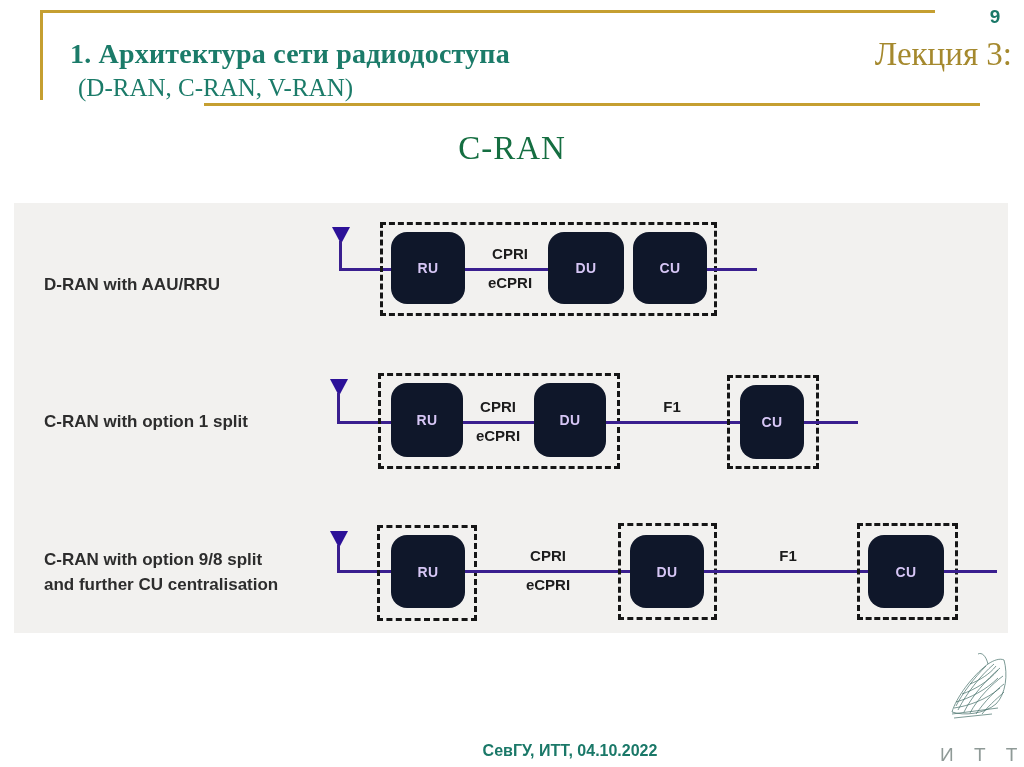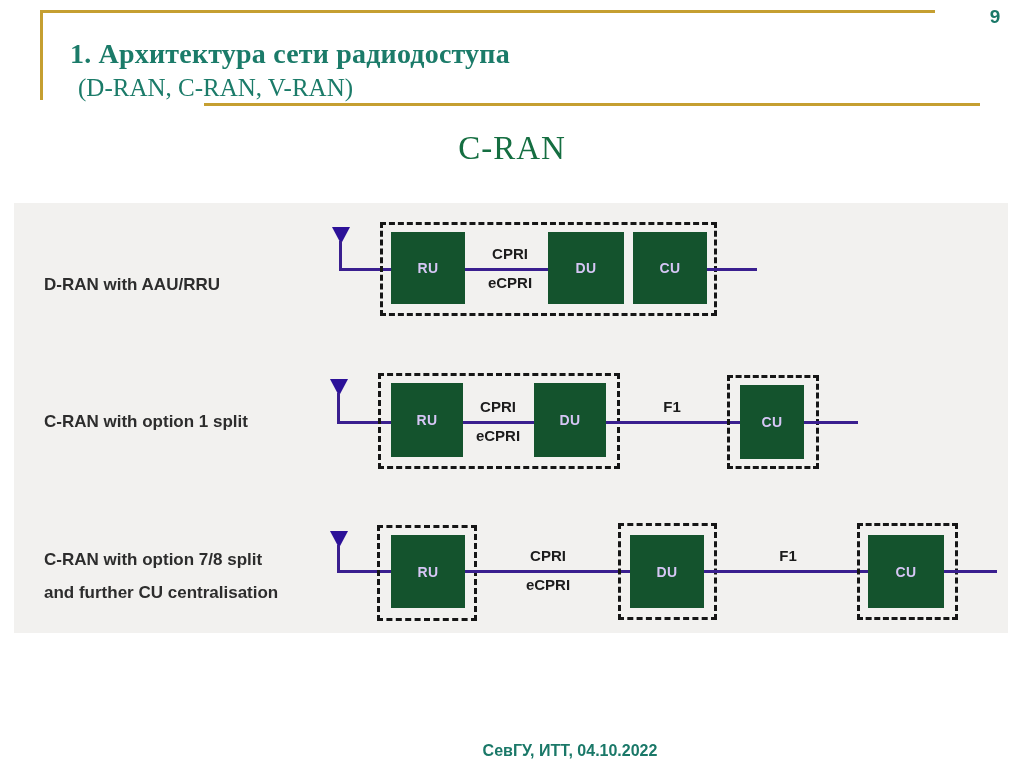--- a/index.html
+++ b/index.html
@@ -19,22 +19,22 @@
             font:400 33px "Liberation Serif",serif;color:#a5892e;}
   .subtitle{position:absolute;left:0;top:130px;width:1024px;text-align:center;
             font:400 33px "Liberation Serif",serif;color:#156e41;letter-spacing:1px;}
 
   
   .panel{position:absolute;left:14px;top:203px;width:994px;height:430px;background:#f2f1ef;}
   .panel *{box-sizing:border-box;}
   .wire{position:absolute;height:3px;background:#3a1f8f;}
   .vwire{position:absolute;width:3px;background:#3a1f8f;}
   .dash{position:absolute;border:3px dashed #161616;}
-  .unit{position:absolute;background:#14532d;color:#d6c6f5;display:flex;align-items:center;
-        justify-content:center;font:600 14px "Liberation Sans",sans-serif;letter-spacing:.5px;}
+  .unit{position:absolute;background:#0f172a;color:#d6c6f5;display:flex;align-items:center;
+        justify-content:center;font:600 14px "Liberation Sans",sans-serif;letter-spacing:.5px;border-radius:16px;}
   .rowlbl{position:absolute;font:700 17px "Liberation Sans",sans-serif;color:#2d2d2d;}
   .linklbl{position:absolute;width:80px;text-align:center;
         font:700 15px "Liberation Sans",sans-serif;color:#1c1c1c;}
   .tri{position:absolute;width:0;height:0;border-left:9px solid transparent;
         border-right:9px solid transparent;border-top:17px solid #2c1198;}
 
   
   .footer{position:absolute;left:420px;top:742px;width:300px;text-align:center;
         font:700 16px "Liberation Sans",sans-serif;color:#1a7868;}
   .logo{position:absolute;left:940px;top:650px;width:80px;height:114px;}
@@ -48,20 +48,21 @@
 
 <div class="slide">
 
   <div class="gold" style="left:40px;top:10px;width:895px;height:3px;"></div>
   <div class="gold" style="left:40px;top:10px;width:3px;height:90px;"></div>
   <div class="gold" style="left:204px;top:103px;width:776px;height:3px;"></div>
 
   <div class="slide-num">9</div>
   <h1 class="title-l1">1. Архитектура сети радиодоступа</h1>
   <div class="title-l2">(D-RAN, C-RAN, V-RAN)</div>
+  <div class="lecture">Лекция 3:</div>
   <div class="subtitle">C-RAN</div>
 
   <div class="panel">
 
     <div class="rowlbl" style="left:30px;top:56px;margin-top:16px;">D-RAN with AAU/RRU</div>
     <div class="tri" style="left:318px;top:24px;"></div>
     <div class="vwire" style="left:325px;top:38px;height:29px;"></div>
     <div class="wire" style="left:325px;top:65px;width:52px;"></div>
     <div class="dash" style="left:366px;top:19px;width:337px;height:94px;"></div>
     <div class="unit" style="left:377px;top:29px;width:74px;height:72px;">RU</div>
@@ -81,35 +82,54 @@
     <div class="wire" style="left:449px;top:218px;width:71px;"></div>
     <div class="linklbl" style="left:444px;top:195px;">CPRI</div>
     <div class="linklbl" style="left:444px;top:224px;">eCPRI</div>
     <div class="unit" style="left:520px;top:180px;width:72px;height:74px;">DU</div>
     <div class="wire" style="left:592px;top:218px;width:134px;"></div>
     <div class="linklbl" style="left:618px;top:195px;">F1</div>
     <div class="dash" style="left:713px;top:172px;width:92px;height:94px;"></div>
     <div class="unit" style="left:726px;top:182px;width:64px;height:74px;">CU</div>
     <div class="wire" style="left:790px;top:218px;width:54px;"></div>
 
-    <div class="rowlbl" style="left:30px;top:347px;">C-RAN with option 7/8 split</div>
-    <div class="rowlbl" style="left:30px;top:380px;">and further CU centralisation</div>
+    <div class="rowlbl" style="left:30px;top:347px;">C-RAN with option 9/8 split</div>
+    <div class="rowlbl" style="left:30px;top:372px;">and further CU centralisation</div>
     <div class="tri" style="left:316px;top:328px;"></div>
     <div class="vwire" style="left:323px;top:342px;height:27px;"></div>
     <div class="wire" style="left:323px;top:367px;width:54px;"></div>
     <div class="dash" style="left:363px;top:322px;width:100px;height:96px;"></div>
     <div class="unit" style="left:377px;top:332px;width:74px;height:73px;">RU</div>
     <div class="wire" style="left:451px;top:367px;width:165px;"></div>
     <div class="linklbl" style="left:494px;top:344px;">CPRI</div>
     <div class="linklbl" style="left:494px;top:373px;">eCPRI</div>
     <div class="dash" style="left:604px;top:320px;width:99px;height:97px;"></div>
     <div class="unit" style="left:616px;top:332px;width:74px;height:73px;">DU</div>
     <div class="wire" style="left:690px;top:367px;width:164px;"></div>
     <div class="linklbl" style="left:734px;top:344px;">F1</div>
     <div class="dash" style="left:843px;top:320px;width:101px;height:97px;"></div>
     <div class="unit" style="left:854px;top:332px;width:76px;height:73px;">CU</div>
     <div class="wire" style="left:930px;top:367px;width:53px;"></div>
   </div>
 
   <div class="footer">СевГУ, ИТТ, 04.10.2022</div>
 
+  <div class="logo">
+    <svg width="76" height="84" viewBox="0 0 76 84" fill="none" stroke="#2f5f57" stroke-width="0.7" opacity="0.9">
+      <path d="M10,62 C14,48 30,26 46,14 C52,10 58,8 62,10 C66,24 64,44 54,54 C42,64 22,66 10,62 Z"></path>
+      <path d="M16,60 C24,44 38,26 52,14"></path>
+      <path d="M22,62 C30,46 44,30 58,18"></path>
+      <path d="M28,63 C36,48 50,34 61,26"></path>
+      <path d="M34,64 C42,52 54,40 62,34"></path>
+      <path d="M40,64 C48,54 58,46 62,42"></path>
+      <path d="M14,56 C20,44 32,28 44,16"></path>
+      <path d="M12,58 C26,56 44,50 58,38"></path>
+      <path d="M14,52 C28,48 44,40 56,28"></path>
+      <path d="M20,44 C32,40 46,32 56,20"></path>
+      <path d="M28,34 C38,30 48,24 54,16"></path>
+      <path d="M46,14 C44,6 40,2 36,4"></path>
+      <path d="M10,64 L56,58"></path>
+      <path d="M12,68 L50,64"></path>
+    </svg>
+    <div class="logo-text">И Т Т</div>
+  </div>
 
 </div>
 
 </body></html>

